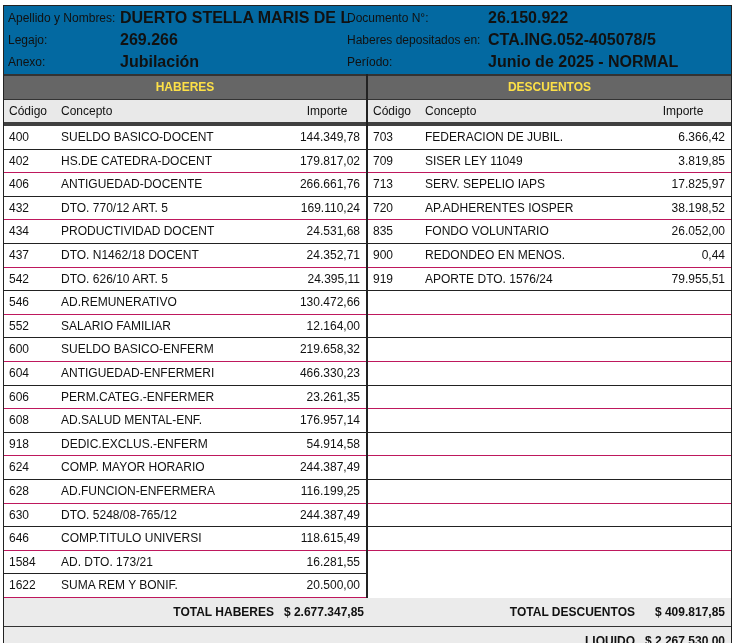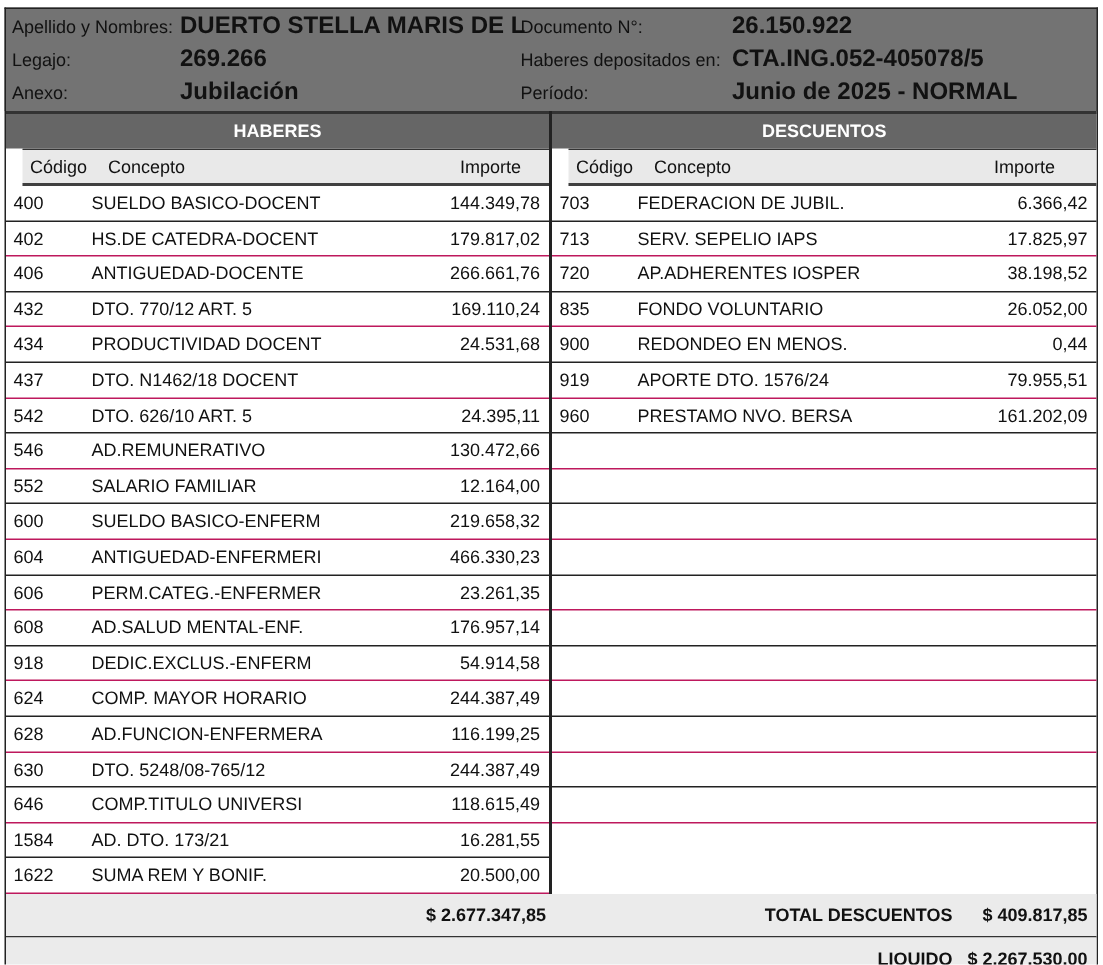--- a/index.html
+++ b/index.html
@@ -1,26 +1,26 @@
 <!DOCTYPE html>
 <html><head>
 <meta charset="utf-8">
 <style>
   html, body { margin:0; padding:0; background:#ffffff; }
   body { width:735px; height:643px; position:relative; font-family:"Liberation Sans", sans-serif; color:#111; font-size:12px; }
   .sheet { position:absolute; left:3px; top:5px; width:729px; }
-  .info { border:1px solid #222; border-bottom:none; height:68px; position:relative; background:#737373; }
+  .info { border:1px solid #222; border-bottom:none; height:68px; position:relative; background:#0369a1; }
   .info .row { position:absolute; left:0; width:100%; height:22px; }
   .info .lbl { position:absolute; top:0; line-height:22px; font-size:12px; }
   .info .val { position:absolute; top:0; line-height:22px; font-size:16px; font-weight:bold; }
   .cols { display:flex; border-left:1px solid #222; border-right:1px solid #222; }
   .half-l { width:363px; border-right:2px solid #222; }
   .half-r { width:364px; }
-  .sec-head { background:#666; color:#ffffff; font-weight:bold; text-align:center; height:23px; line-height:23px; font-size:12px; border-top:2px solid #333; }
-  .col-head { display:flex; background:#e9e9e9; height:22px; line-height:22px; border-top:1px solid #333; border-bottom:2px solid #404040;margin-left:11px; }
+  .sec-head { background:#666; color:#fde047; font-weight:bold; text-align:center; height:23px; line-height:23px; font-size:12px; border-top:2px solid #333; }
+  .col-head { display:flex; background:#e9e9e9; height:22px; line-height:22px; border-top:1px solid #333; border-bottom:4px solid #404040; }
   .col-head div, .trow div { box-sizing:border-box; }
   .c-cod { width:52px; padding-left:5px; }
   .c-con { flex:1; padding-left:5px; }
   .col-head .c-con { text-align:left; }
   .c-imp { width:90px; text-align:right; padding-right:6px; }
   .half-r .c-imp { width:96px; }
   .col-head .c-imp { text-align:center; padding-right:0; }
   .half-l .col-head .c-imp { width:78px; }
   .trow { display:flex; height:22.6px; line-height:22px; border-bottom:1px solid #be185d; }
   .trow:nth-child(odd) { border-bottom-color:#222; }
@@ -84,20 +84,21 @@
             <div class="c-imp">169.110,24</div>
           </div>
           <div class="trow">
             <div class="c-cod">434</div>
             <div class="c-con">PRODUCTIVIDAD DOCENT</div>
             <div class="c-imp">24.531,68</div>
           </div>
           <div class="trow">
             <div class="c-cod">437</div>
             <div class="c-con">DTO. N1462/18 DOCENT</div>
+            <div class="c-imp">24.352,71</div>
           </div>
           <div class="trow">
             <div class="c-cod">542</div>
             <div class="c-con">DTO. 626/10 ART. 5</div>
             <div class="c-imp">24.395,11</div>
           </div>
           <div class="trow">
             <div class="c-cod">546</div>
             <div class="c-con">AD.REMUNERATIVO</div>
             <div class="c-imp">130.472,66</div>
@@ -171,20 +172,25 @@
         <div class="c-con">Concepto</div>
         <div class="c-imp">Importe</div>
       </div>
       <div id="descuentos-body">
           <div class="trow">
             <div class="c-cod">703</div>
             <div class="c-con">FEDERACION DE JUBIL.</div>
             <div class="c-imp">6.366,42</div>
           </div>
           <div class="trow">
+            <div class="c-cod">709</div>
+            <div class="c-con">SISER LEY 11049</div>
+            <div class="c-imp">3.819,85</div>
+          </div>
+          <div class="trow">
             <div class="c-cod">713</div>
             <div class="c-con">SERV. SEPELIO IAPS</div>
             <div class="c-imp">17.825,97</div>
           </div>
           <div class="trow">
             <div class="c-cod">720</div>
             <div class="c-con">AP.ADHERENTES IOSPER</div>
             <div class="c-imp">38.198,52</div>
           </div>
           <div class="trow">
@@ -196,25 +202,20 @@
             <div class="c-cod">900</div>
             <div class="c-con">REDONDEO EN MENOS.</div>
             <div class="c-imp">0,44</div>
           </div>
           <div class="trow">
             <div class="c-cod">919</div>
             <div class="c-con">APORTE DTO. 1576/24</div>
             <div class="c-imp">79.955,51</div>
           </div>
           <div class="trow">
-            <div class="c-cod">960</div>
-            <div class="c-con">PRESTAMO NVO. BERSA</div>
-            <div class="c-imp">161.202,09</div>
-          </div>
-          <div class="trow">
             <div class="c-cod"></div>
             <div class="c-con"></div>
             <div class="c-imp"></div>
           </div>
           <div class="trow">
             <div class="c-cod"></div>
             <div class="c-con"></div>
             <div class="c-imp"></div>
           </div>
           <div class="trow">
@@ -261,20 +262,21 @@
             <div class="c-cod"></div>
             <div class="c-con"></div>
             <div class="c-imp"></div>
           </div>
         </div>
     </div>
   </div>
 
   <div class="totals">
     <div class="tot1">
+      <span style="right:457px">TOTAL HABERES</span>
       <span style="right:367px">$ 2.677.347,85</span>
       <span style="right:96px">TOTAL DESCUENTOS</span>
       <span style="right:6px">$ 409.817,85</span>
     </div>
     <div class="tot2">
       <span style="right:96px">LIQUIDO</span>
       <span style="right:6px">$ 2.267.530,00</span>
     </div>
   </div>
 </div>

